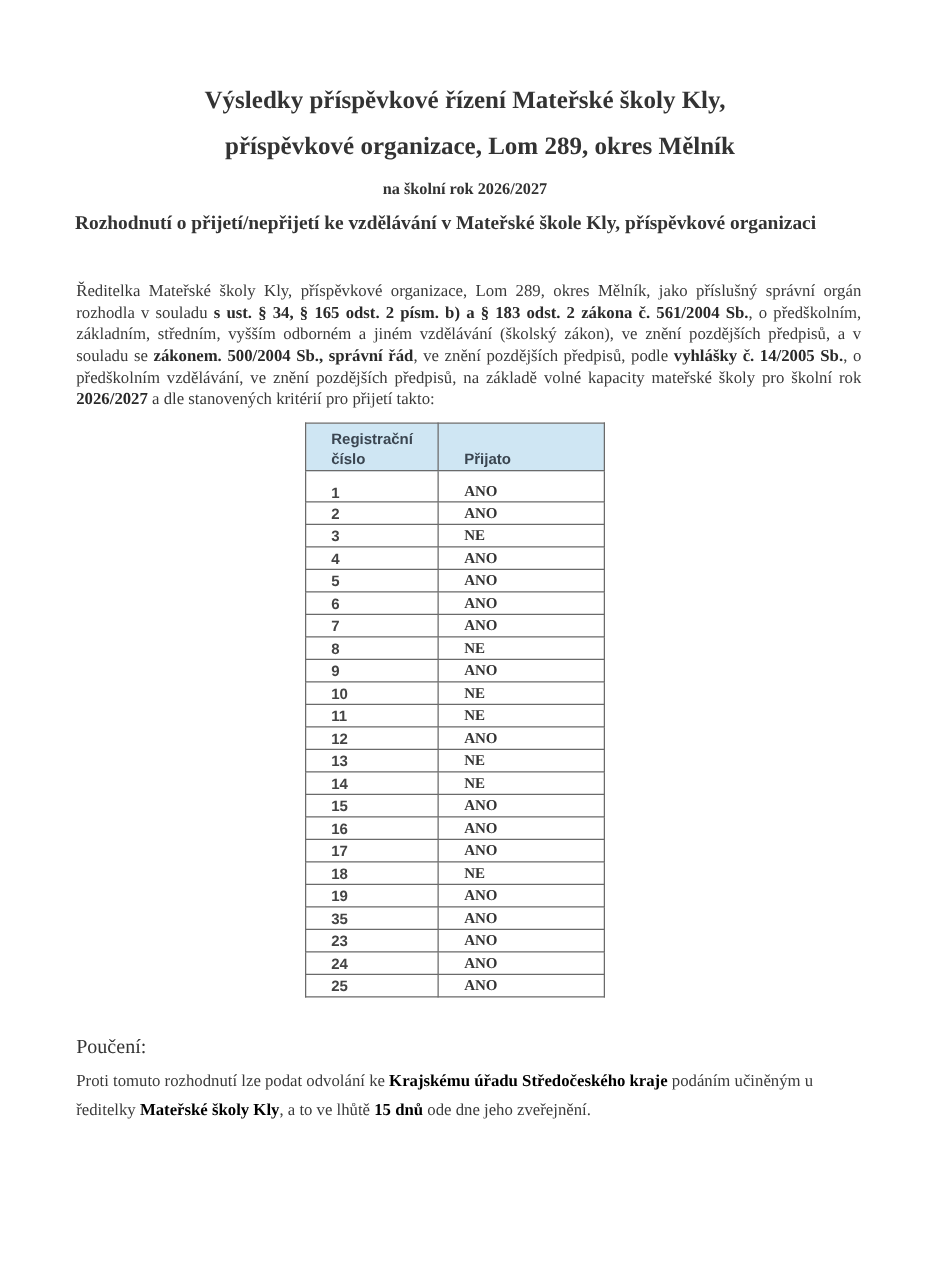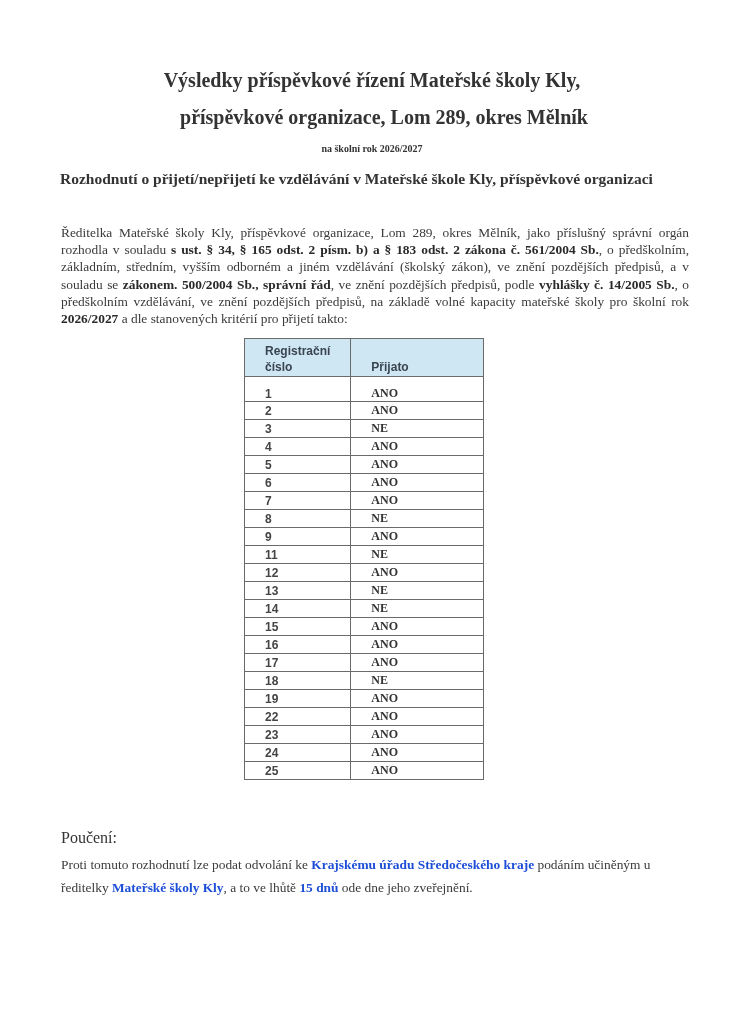--- a/index.html
+++ b/index.html
@@ -1,32 +1,32 @@
 <!DOCTYPE html>
 <html><head>
 <meta charset="utf-8">
 <style>
   html, body { margin: 0; padding: 0; background: #ffffff; }
   body { width: 744px; height: 1024px; position: relative; overflow: hidden; font-family: "Liberation Serif", serif; color: #2b2b2b; }
   .title1 { position: absolute; top: 69px; left: 0; width: 744px; text-align: center; font-size: 20px; font-weight: bold; color: #333; }
   .title2 { position: absolute; top: 106px; left: 12px; width: 744px; text-align: center; font-size: 20px; font-weight: bold; color: #333; }
-  .subtitle { position: absolute; top: 143px; left: 0; width: 744px; text-align: center; font-size: 10px; font-weight: bold; color: #333; }
+  .subtitle { position: absolute; top: 143px; left: 0; width: 744px; text-align: center; font-size: 13px; font-weight: bold; color: #333; }
   .heading { position: absolute; top: 169px; left: 60px; width: 624px; text-align: left; font-size: 15.5px; font-weight: bold; line-height: 19px; color: #333; }
   .para { position: absolute; top: 224px; left: 61px; width: 628px; font-size: 13.4px; line-height: 17.2px; color: #3a3a3a; text-align: justify; }
   .para b { color: #2a2a2a; }
   table.results { position: absolute; top: 338px; left: 244px; border-collapse: collapse; width: 240px; }
   table.results td, table.results th { border: 1.4px solid #6a6a6a; padding: 0 20px; height: 17px; font-size: 12px; }
   table.results th { background: #cfe6f3; font-family: "Liberation Sans", sans-serif; font-weight: bold; text-align: left; vertical-align: bottom; color: #3a4550; height: 36px; line-height: 16px; padding-bottom: 1px; }
   table.results th.c1 { width: 59px; }
   table.results td.num { font-family: "Liberation Sans", sans-serif; font-weight: bold; color: #444; }
   table.results td.val { font-family: "Liberation Serif", serif; font-weight: bold; color: #333; }
   table.results tr.first td { height: 24px; vertical-align: bottom; }
   .poucen { position: absolute; top: 829px; left: 61px; font-size: 16px; font-weight: normal; color: #333; }
   .note { position: absolute; top: 853px; left: 61px; width: 640px; font-size: 13.4px; line-height: 23px; color: #3a3a3a; }
-  .note b { color: #1d4ed8; }
+  .note b { color: #000000; }
 </style>
 </head>
 <body>
 
 <div class="title1">Výsledky příspěvkové řízení Mateřské školy Kly,</div>
 <div class="title2">příspěvkové organizace, Lom 289, okres Mělník</div>
 <div class="subtitle">na školní rok 2026/2027</div>
 <div class="heading">Rozhodnutí o přijetí/nepřijetí ke vzdělávání v Mateřské škole Kly, příspěvkové organizaci</div>
 
 <div class="para"><span>Ředitelka Mateřské školy Kly, příspěvkové organizace, Lom 289, okres Mělník, jako příslušný správní orgán rozhodla v souladu </span><b>s ust. § 34, § 165 odst. 2 písm. b) a § 183 odst. 2 zákona č. 561/2004 Sb.</b><span>, o předškolním, základním, středním, vyšším odborném a jiném vzdělávání (školský zákon), ve znění pozdějších předpisů, a v souladu se </span><b>zákonem. 500/2004 Sb., správní řád</b><span>, ve znění pozdějších předpisů, podle </span><b>vyhlášky č. 14/2005 Sb.</b><span>, o předškolním vzdělávání, ve znění pozdějších předpisů, na základě volné kapacity mateřské školy pro školní rok </span><b>2026/2027</b><span> a dle stanovených kritérií pro přijetí takto:</span></div>
@@ -69,20 +69,24 @@
       </tr>
       <tr>
         <td class="num">8</td>
         <td class="val">NE</td>
       </tr>
       <tr>
         <td class="num">9</td>
         <td class="val">ANO</td>
       </tr>
       <tr>
+        <td class="num">10</td>
+        <td class="val">NE</td>
+      </tr>
+      <tr>
         <td class="num">11</td>
         <td class="val">NE</td>
       </tr>
       <tr>
         <td class="num">12</td>
         <td class="val">ANO</td>
       </tr>
       <tr>
         <td class="num">13</td>
         <td class="val">NE</td>
@@ -105,21 +109,21 @@
       </tr>
       <tr>
         <td class="num">18</td>
         <td class="val">NE</td>
       </tr>
       <tr>
         <td class="num">19</td>
         <td class="val">ANO</td>
       </tr>
       <tr>
-        <td class="num">22</td>
+        <td class="num">35</td>
         <td class="val">ANO</td>
       </tr>
       <tr>
         <td class="num">23</td>
         <td class="val">ANO</td>
       </tr>
       <tr>
         <td class="num">24</td>
         <td class="val">ANO</td>
       </tr>

